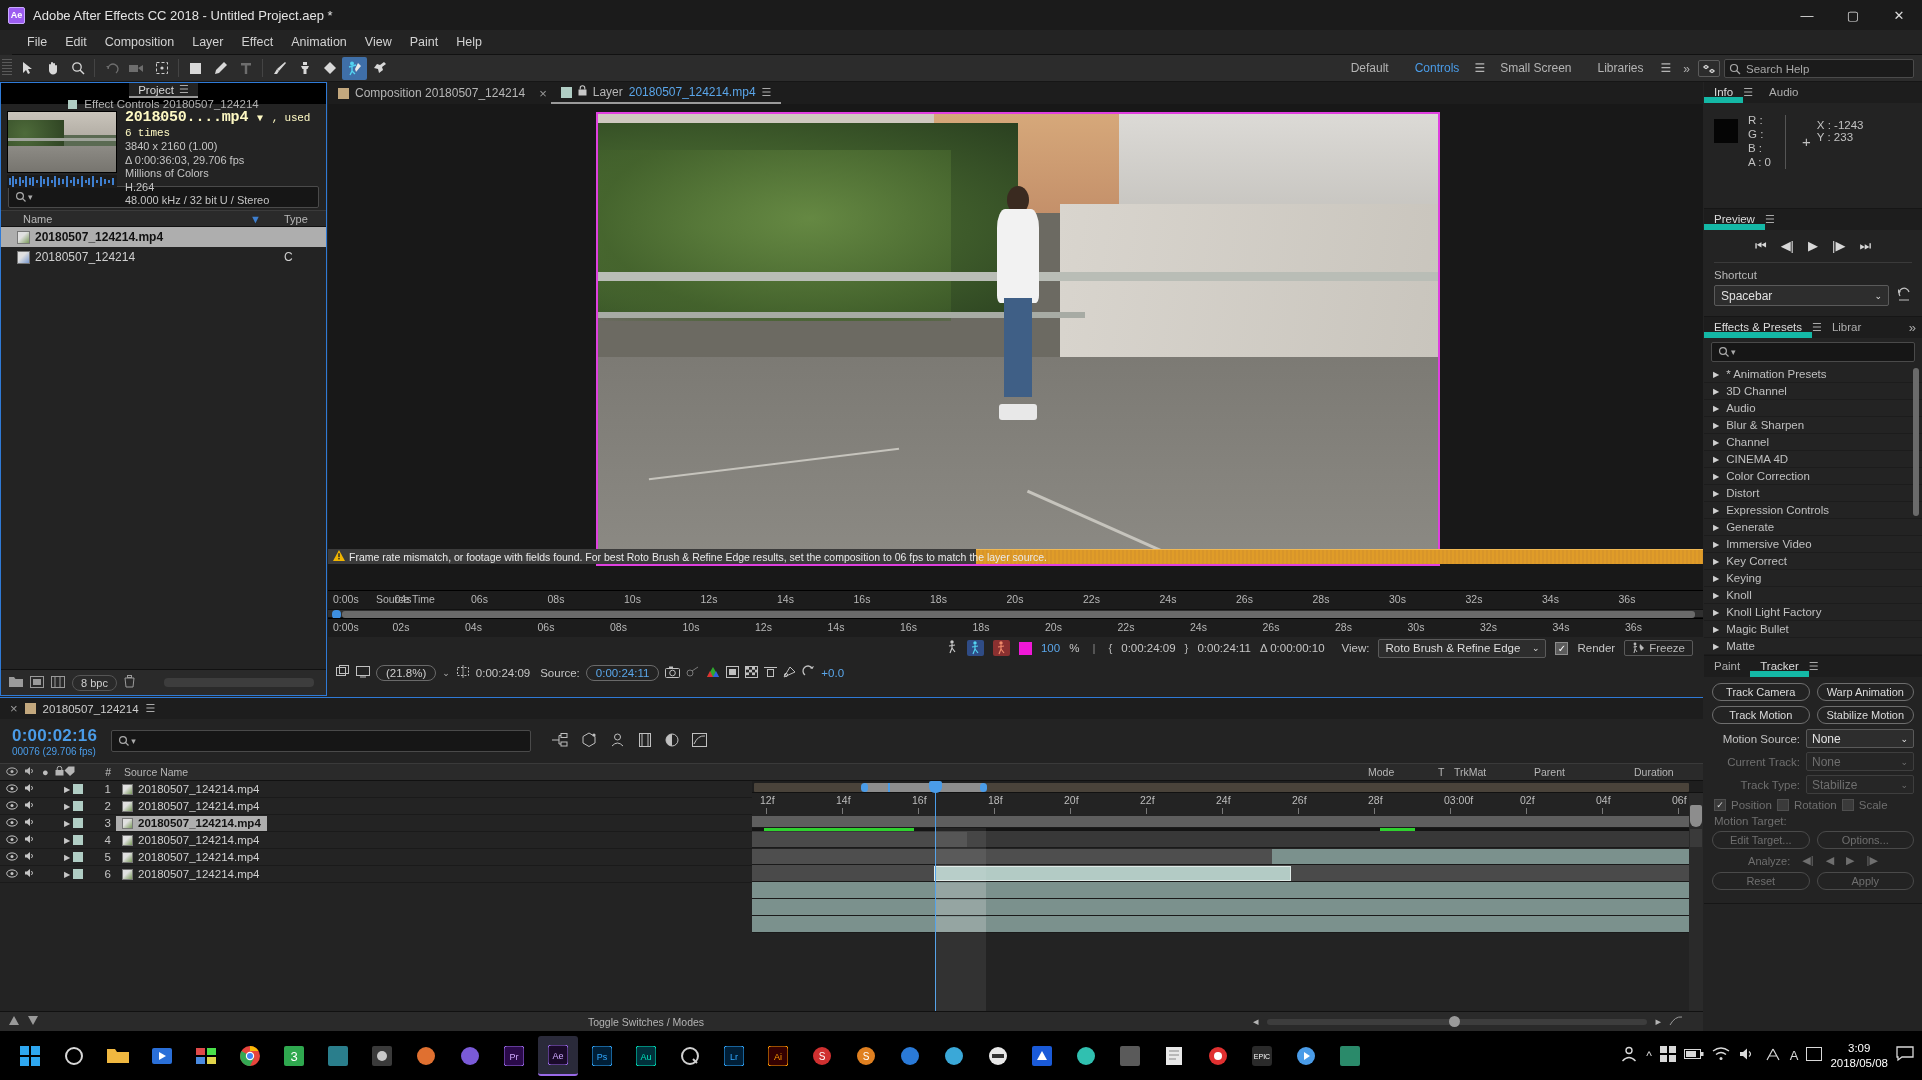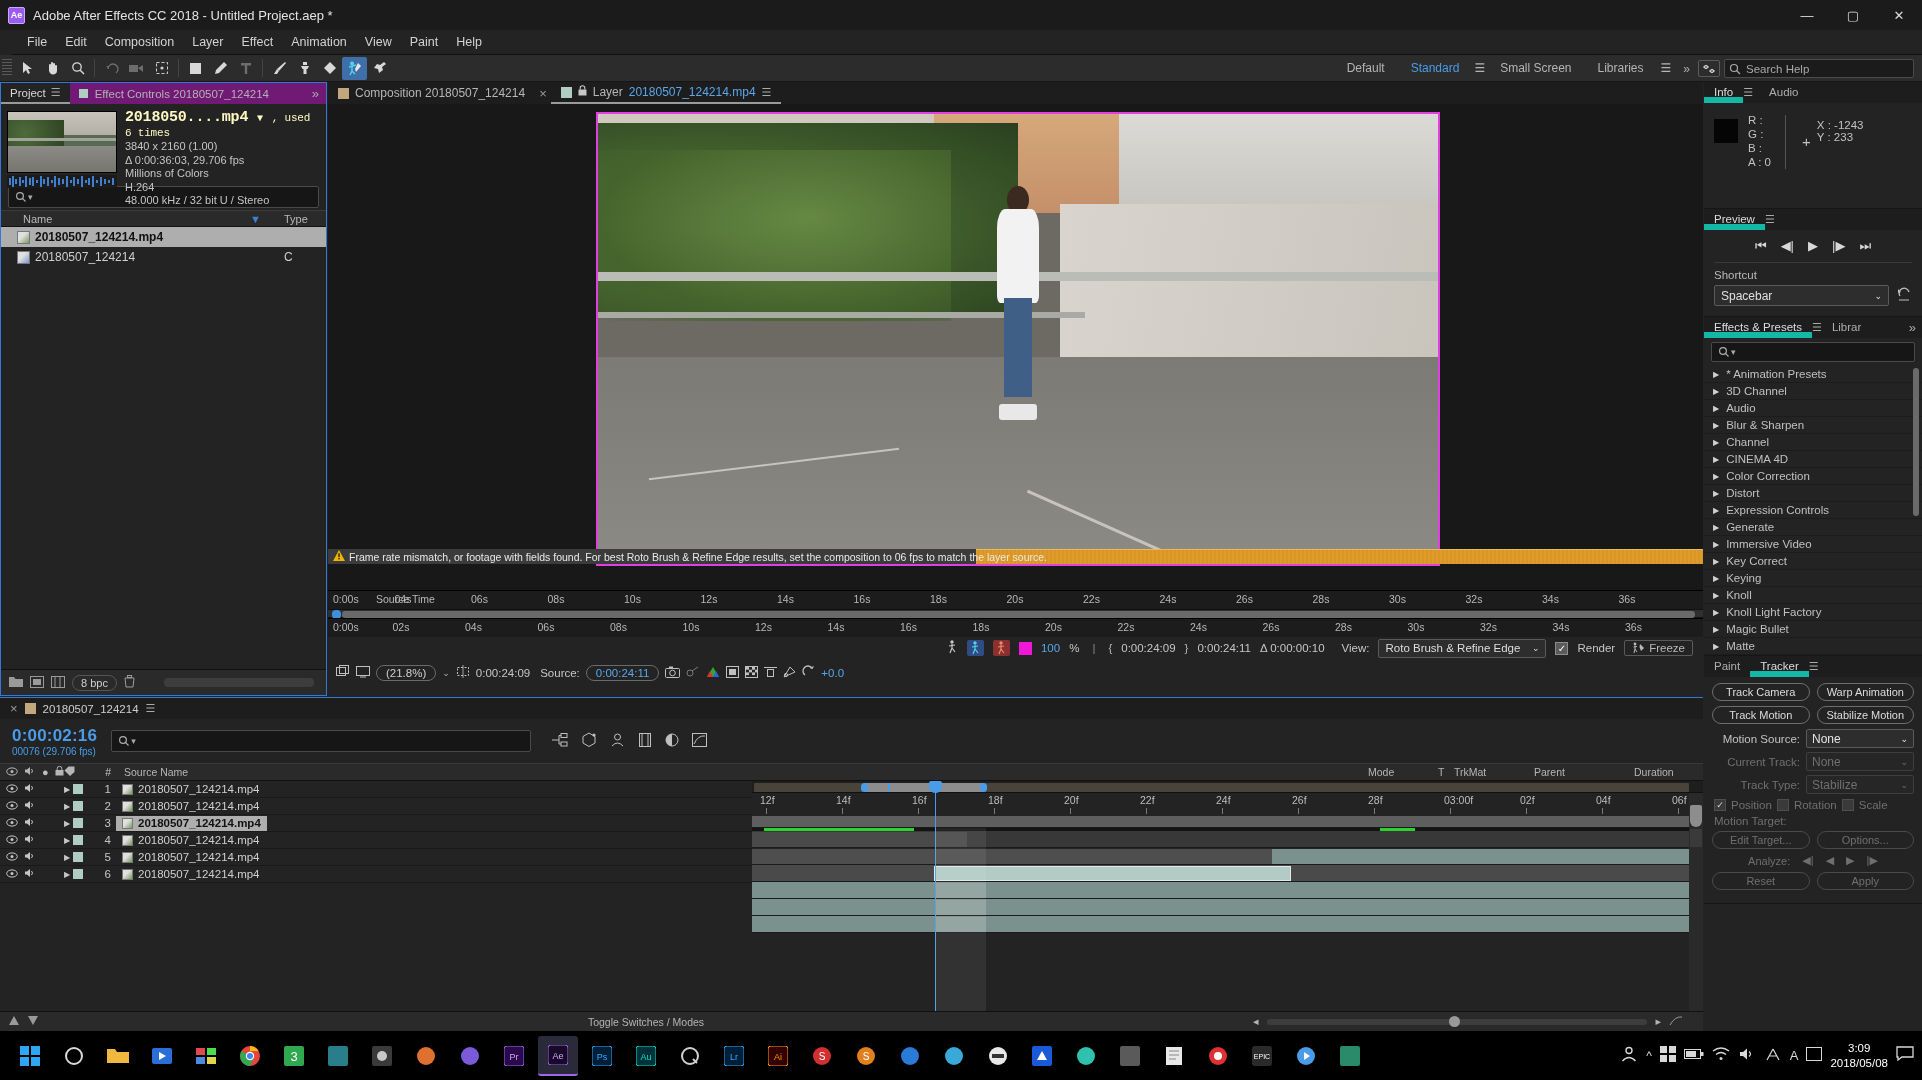--- a/index.html
+++ b/index.html
@@ -28,21 +28,21 @@
   .tool.dim { color:#6d6d6d; }
   .tsep { width:1px; height:18px; background:#444; margin:0 4px; }
   .ws-area { position:absolute; right:0; top:0; height:27px; display:flex; align-items:center; }
   .ws-item { padding:0 13px; font-size:12px; color:#b4b4b4; line-height:27px; }
   .ws-item.sel { color:#4a9ce8; }
   .ws-chev { color:#b0b0b0; padding:0 8px; font-size:12px; }
   .searchhelp { width:190px; height:19px; background:#1b1b1b; border:1px solid #4b4b4b; border-radius:2px; margin:0 8px 0 4px; display:flex; align-items:center; padding-left:4px; color:#a8a8a8; font-size:11.5px; }
 
   
   .panel { position:absolute; background:#232323; }
-  .panel-tabbar { height:21px; background:#701a75; display:flex; align-items:center; }
+  .panel-tabbar { height:21px; background:#000000; display:flex; align-items:center;flex-direction:column; }
   .ptab { height:21px; display:flex; align-items:center; padding:0 9px; font-size:11.5px; color:#b2b2b2; gap:5px; }
   .ptab.active { color:#d8d8d8; border-bottom:2px solid #9a9a9a; background:#232323;}
   .ptab .sq { width:9px; height:9px; background:#b9b9b9; }
   .hamb { font-size:11px; color:#aaa; }
 
   
   #project-panel { left:0; top:82px; width:327px; height:614px; border:1px solid #2f7ad6; }
   .proj-head { display:flex; padding:7px 6px 4px 6px; gap:8px; height:78px; }
   .proj-thumb { width:110px; height:62px; background:#5a6a52; position:relative; overflow:hidden; border:1px solid #000;}
   .proj-thumb .sky { position:absolute;left:0;top:0;width:100%;height:38%;background:linear-gradient(#c9c4bb,#b4afa6);}
@@ -297,21 +297,21 @@
     </div>
     <div class="tool">
       <svg width="14" height="14" viewBox="0 0 14 14">
           <path d="M11 1 L13 3 L9 6 L10 9 L6 12 L5 8 L1 7 L4 3 L7 4 Z" fill="#d8d8d8"></path>
         </svg>
     </div>
 
     <div class="ws-area">
       <div id="ws-items" style="display:flex;align-items:center;">
           <div class="ws-item">Default</div>
-          <div class="ws-item sel">Standard</div>
+          <div class="ws-item sel">Controls</div>
           <div class="ws-item" style="padding: 0px 2px;">☰</div>
           <div class="ws-item">Small Screen</div>
           <div class="ws-item">Libraries</div>
         </div>
       <div class="ws-item" style="padding:0 4px;">☰</div>
       <div class="ws-chev">»</div>
       <div class="tool" style="border:1px solid #5a5a5a;border-radius:2px;width:22px;height:17px;">
         <svg width="14" height="10" viewBox="0 0 14 10">
             <circle cx="4" cy="3" r="1.7" fill="none" stroke="#cfcfcf" stroke-width="1"></circle>
             <circle cx="10" cy="7" r="1.7" fill="none" stroke="#cfcfcf" stroke-width="1"></circle>

